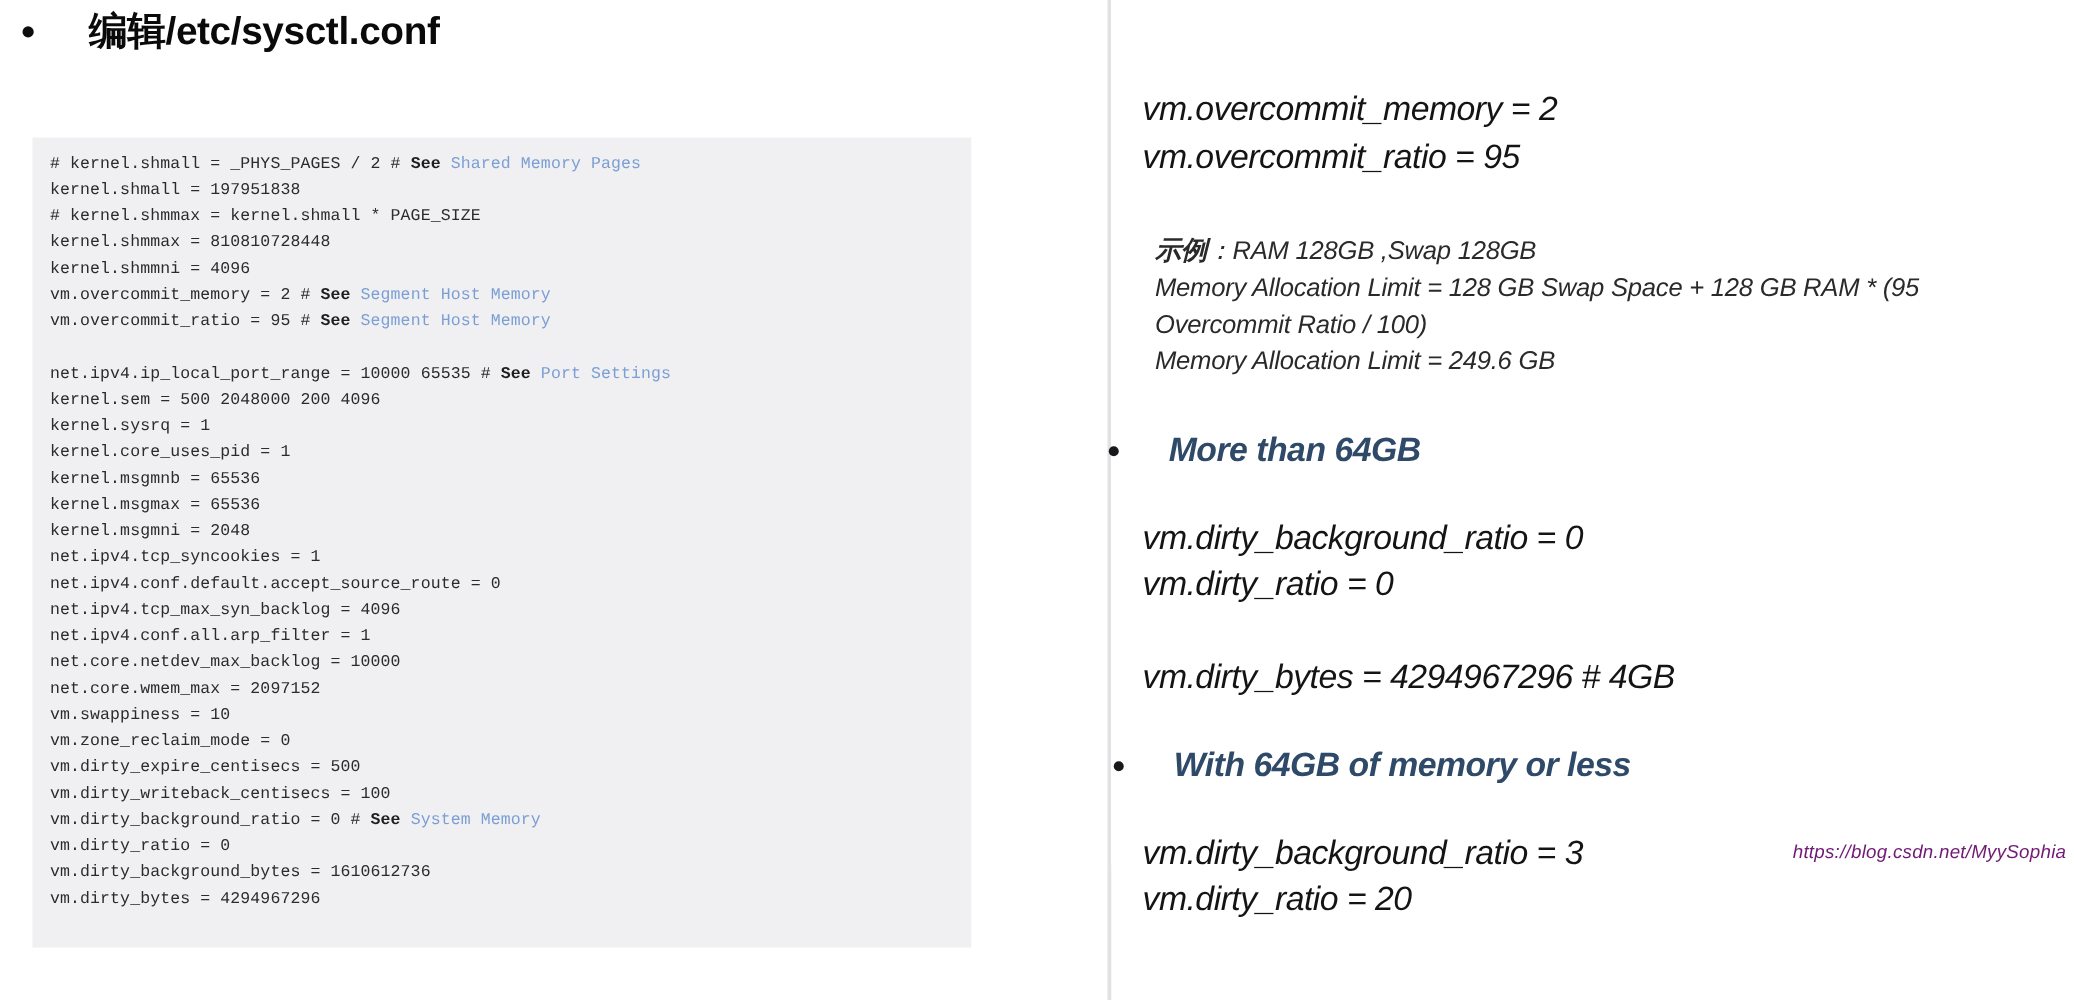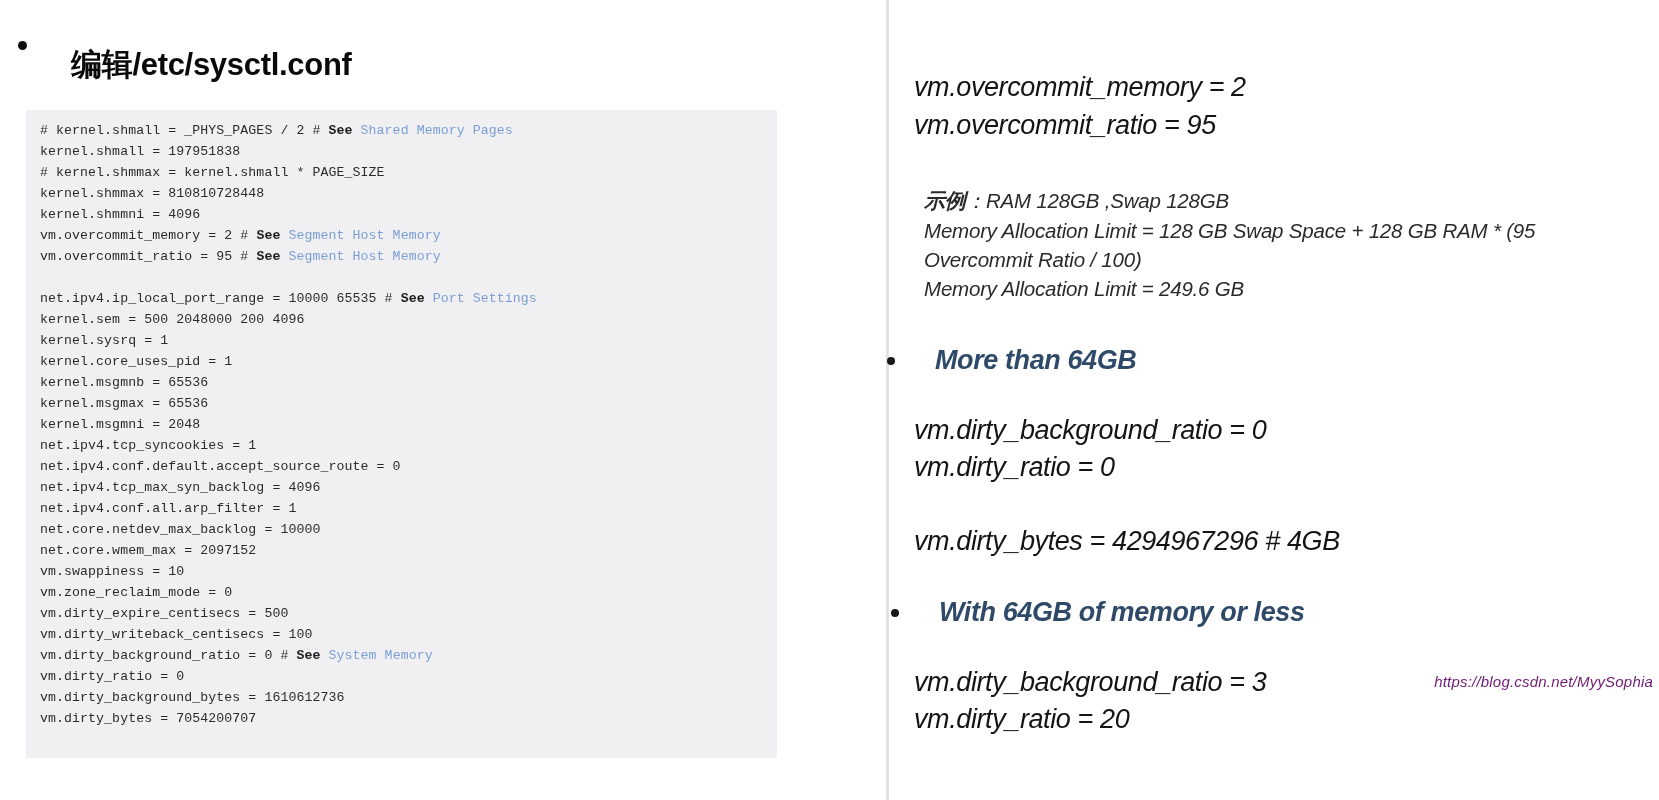--- a/index.html
+++ b/index.html
@@ -42,21 +42,20 @@
     margin-right: 44px;
     flex: 0 0 auto;
   }
   #slide-title-text {
     font-size: 31px;
     font-weight: bold;
     letter-spacing: -0.3px;
     color: #0a0a0a;
     white-space: nowrap;
     line-height: 1.1;
-    margin-top: 40px;
   }
 
   #code-block {
     position: absolute;
     left: 26px;
     top: 110px;
     width: 751px;
     height: 648px;
     background: #f0eff2;
     padding: 10px 0 0 0;
@@ -191,21 +190,21 @@
       <div class="code-line">net.ipv4.conf.all.arp_filter = 1</div>
       <div class="code-line">net.core.netdev_max_backlog = 10000</div>
       <div class="code-line">net.core.wmem_max = 2097152</div>
       <div class="code-line">vm.swappiness = 10</div>
       <div class="code-line">vm.zone_reclaim_mode = 0</div>
       <div class="code-line">vm.dirty_expire_centisecs = 500</div>
       <div class="code-line">vm.dirty_writeback_centisecs = 100</div>
       <div class="code-line">vm.dirty_background_ratio = 0 # <span class="kw-see">See</span> <span class="link">System Memory</span></div>
       <div class="code-line">vm.dirty_ratio = 0</div>
       <div class="code-line">vm.dirty_background_bytes = 1610612736</div>
-      <div class="code-line">vm.dirty_bytes = 7054200707</div>
+      <div class="code-line">vm.dirty_bytes = 4294967296</div>
     </div>
 
 </div>
 
 <div id="vertical-divider"></div>
 
 <div id="right-panel">
 
   <div class="rp-code" style="top:68px">vm.overcommit_memory = 2</div>
   <div class="rp-code" style="top:106px">vm.overcommit_ratio = 95</div>

